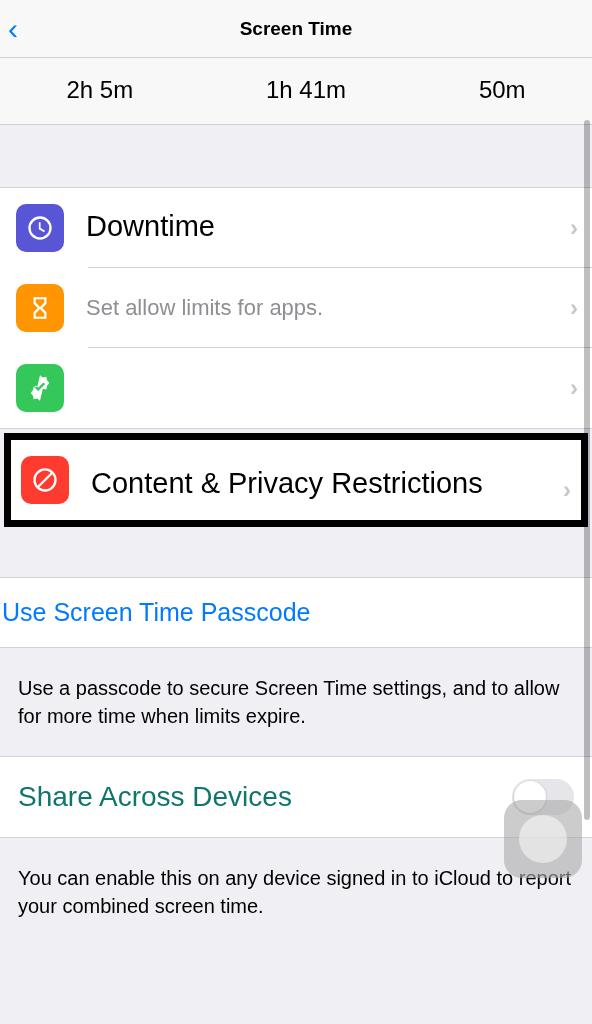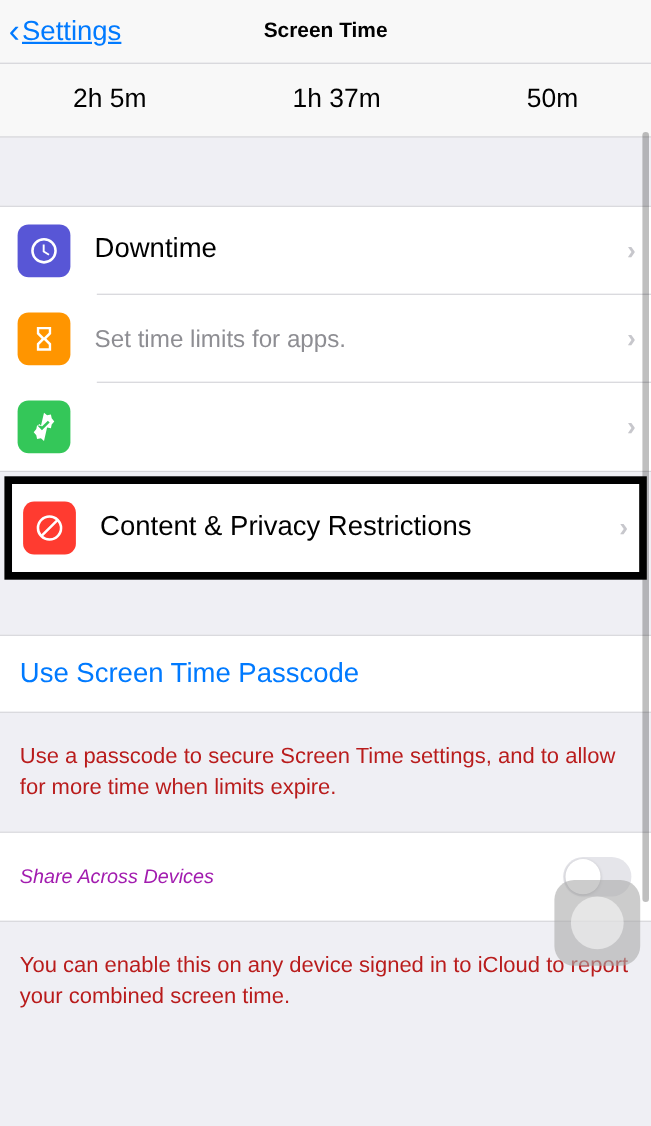--- a/index.html
+++ b/index.html
@@ -90,75 +90,75 @@
       flex-shrink: 0;
       margin-right: 22px;
       display: flex;
       align-items: center;
       justify-content: center;
     }
     .row-text {
       flex: 1;
     }
     .row-title {
-      font-size: 25px;
+      font-size: 29px;
       font-weight: 400;
       color: #000;
       margin-bottom: 4px;
     }
     .row-subtitle {
       font-size: 22px;
       color: #8e8e93;
     }
     .chevron-right {
       color: #c7c7cc;
       font-size: 24px;
       font-weight: 600;
       margin-left: 8px;
     }
     .highlighted-box {
       border: 7px solid #000;
       margin: 4px 4px 0 4px;
     }
     .highlighted-box .list-row {
       padding: 16px 10px 16px 10px;
+      align-items: flex-end;
     }
     .section-gap {
       height: 50px;
     }
     .link-row {
       background: #fff;
       border-top: 1px solid #d1d1d6;
       border-bottom: 1px solid #d1d1d6;
-      padding: 20px 18px;
+      padding: 20px 2px;
       cursor: pointer;
     }
     .link-text {
       color: #007aff;
       font-size: 25px;
     }
     .footer-text {
       padding: 26px 18px;
       font-size: 20px;
-      color: #b91c1c;
+      color: #000000;
       line-height: 1.4;
     }
     .share-row {
       background: #fff;
       border-top: 1px solid #d1d1d6;
       border-bottom: 1px solid #d1d1d6;
       padding: 22px 18px;
       display: flex;
       align-items: center;
       justify-content: space-between;
     }
     .share-title {
-      font-size: 18px;
-      color: #a21caf;
-      font-style: italic;
+      font-size: 28px;
+      color: #0f766e;
     }
     .toggle {
       width: 62px;
       height: 36px;
       background: #e5e5ea;
       border-radius: 18px;
       position: relative;
     }
     .toggle::after {
       content: "";
@@ -204,28 +204,27 @@
     .icon-always { background: #34c759; }
     .icon-content { background: #ff3b30; }
     .icon-svg { fill: #fff; }
   </style>
 </head>
 <body>
 
 <div class="nav-bar">
   <div class="back-button">
     <span class="back-chevron">‹</span>
-    <span class="back-label">Settings</span>
   </div>
   <div class="nav-title">Screen Time</div>
 </div>
 
 <div class="usage-row">
   <div class="usage-item">2h 5m</div>
-  <div class="usage-item">1h 37m</div>
+  <div class="usage-item">1h 41m</div>
   <div class="usage-item">50m</div>
 </div>
 
 <div class="spacer"></div>
 
 <div class="list-group">
 
   <div class="list-row">
     <div class="row-icon icon-downtime">
       <svg class="icon-svg" width="28" height="28" viewBox="0 0 24 24">
@@ -239,21 +238,21 @@
     <div class="divider"></div>
   </div>
 
   <div class="list-row">
     <div class="row-icon icon-applimits">
       <svg class="icon-svg" width="26" height="26" viewBox="0 0 24 24">
           <path d="M6 2v6l4 4-4 4v6h12v-6l-4-4 4-4V2H6zm10 15v3H8v-3l4-4 4 4zM8 7V4h8v3l-4 4-4-4z"></path>
         </svg>
     </div>
     <div class="row-text">
-      <div class="row-subtitle">Set time limits for apps.</div>
+      <div class="row-subtitle">Set allow limits for apps.</div>
     </div>
     <div class="chevron-right">›</div>
     <div class="divider"></div>
   </div>
 
   <div class="list-row">
     <div class="row-icon icon-always">
       <svg class="icon-svg" width="28" height="28" viewBox="0 0 24 24">
           <path d="M12 1l2.4 2 3-.6.6 3 2 2.4-2 2.4-.6 3-3-.6L12 23l-2.4-2-3 .6-.6-3-2-2.4 2-2.4.6-3 3 .6L12 1zm-1.6 13.6l6-6-1.4-1.4-4.6 4.6-2-2L7 11.2l3.4 3.4z"></path>
         </svg>

